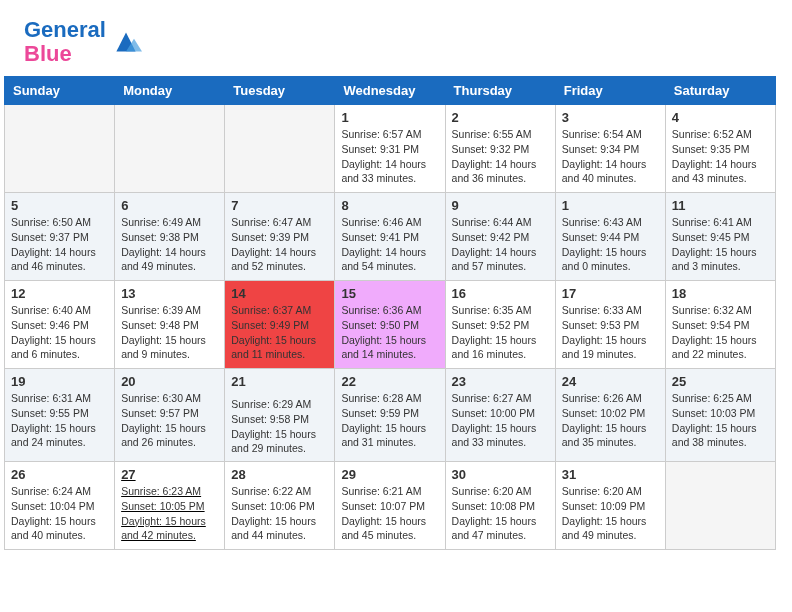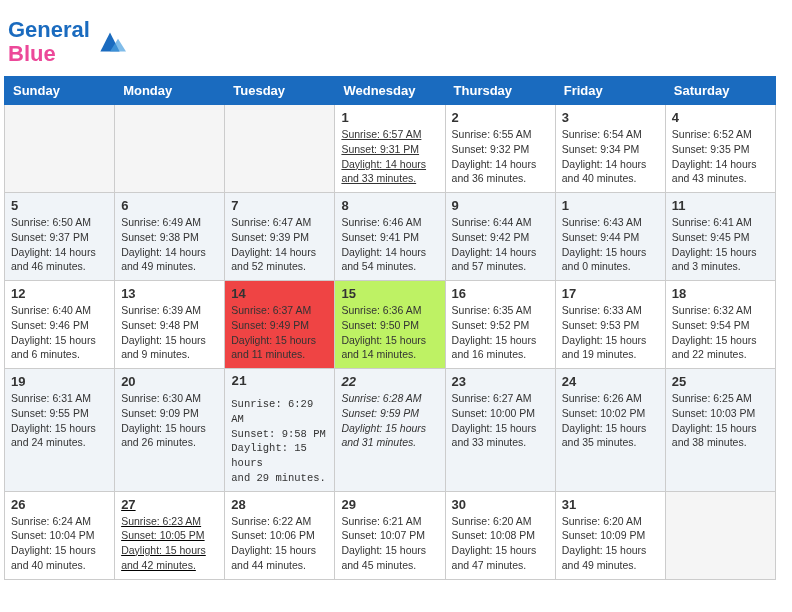--- a/index.html
+++ b/index.html
@@ -6,21 +6,21 @@
     body {
       font-family: Arial, sans-serif;
       background: #fff;
       width: 792px;
       min-height: 612px;
     }
     .header {
       display: flex;
       justify-content: space-between;
       align-items: flex-start;
-      padding: 18px 24px 10px 8px;
+      padding: 18px 24px 10px 24px;
     }
     .logo {
       display: flex;
       align-items: center;
     }
     .logo-text {
       font-size: 22px;
       font-weight: bold;
       color: #333;
       line-height: 1.1;
@@ -127,21 +127,21 @@
             <th class="day-header">Saturday</th>
           </tr>
       </thead>
       <tbody id="calendar-body">
           <tr>
             <td class="cell empty" style="background: rgb(245, 245, 245);"></td>
             <td class="cell empty" style="background: rgb(245, 245, 245);"></td>
             <td class="cell empty" style="background: rgb(245, 245, 245);"></td>
             <td class="cell" style="background: rgb(255, 255, 255);">
               <div class="cell-date">1</div>
-              <div class="cell-info" style="white-space: pre-line; text-decoration: underline;">Sunrise: 6:57 AM
+              <div class="cell-info" style="white-space: pre-line;">Sunrise: 6:57 AM
 Sunset: 9:31 PM
 Daylight: 14 hours
 and 33 minutes.</div>
             </td>
             <td class="cell" style="background: rgb(255, 255, 255);">
               <div class="cell-date">2</div>
               <div class="cell-info" style="white-space: pre-line;">Sunrise: 6:55 AM
 Sunset: 9:32 PM
 Daylight: 14 hours
 and 36 minutes.</div>
@@ -227,21 +227,21 @@
 Daylight: 15 hours
 and 9 minutes.</div>
             </td>
             <td class="cell" style="background: #ef4444;">
               <div class="cell-date">14</div>
               <div class="cell-info" style="white-space: pre-line;">Sunrise: 6:37 AM
 Sunset: 9:49 PM
 Daylight: 15 hours
 and 11 minutes.</div>
             </td>
-            <td class="cell" style="background: #bef264;">
+            <td class="cell" style="background: #f0abfc;">
               <div class="cell-date">15</div>
               <div class="cell-info" style="white-space: pre-line;">Sunrise: 6:36 AM
 Sunset: 9:50 PM
 Daylight: 15 hours
 and 14 minutes.</div>
             </td>
             <td class="cell" style="background: rgb(255, 255, 255);">
               <div class="cell-date">16</div>
               <div class="cell-info" style="white-space: pre-line;">Sunrise: 6:35 AM
 Sunset: 9:52 PM
@@ -267,32 +267,32 @@
             <td class="cell" style="background: rgb(240, 244, 248);">
               <div class="cell-date">19</div>
               <div class="cell-info" style="white-space: pre-line;">Sunrise: 6:31 AM
 Sunset: 9:55 PM
 Daylight: 15 hours
 and 24 minutes.</div>
             </td>
             <td class="cell" style="background: rgb(240, 244, 248);">
               <div class="cell-date">20</div>
               <div class="cell-info" style="white-space: pre-line;">Sunrise: 6:30 AM
-Sunset: 9:09 PM
+Sunset: 9:57 PM
 Daylight: 15 hours
 and 26 minutes.</div>
             </td>
-            <td class="cell" style="background: rgb(240, 244, 248); font-family: Liberation Mono, monospace;">
+            <td class="cell" style="background: rgb(240, 244, 248);">
               <div class="cell-date">21</div>
               <div class="cell-info" style="white-space: pre-line; margin-top: 8px;">Sunrise: 6:29 AM
 Sunset: 9:58 PM
 Daylight: 15 hours
 and 29 minutes.</div>
             </td>
-            <td class="cell" style="background: rgb(240, 244, 248); font-style: italic;">
+            <td class="cell" style="background: rgb(240, 244, 248);">
               <div class="cell-date">22</div>
               <div class="cell-info" style="white-space: pre-line;">Sunrise: 6:28 AM
 Sunset: 9:59 PM
 Daylight: 15 hours
 and 31 minutes.</div>
             </td>
             <td class="cell" style="background: rgb(240, 244, 248);">
               <div class="cell-date">23</div>
               <div class="cell-info" style="white-space: pre-line;">Sunrise: 6:27 AM
 Sunset: 10:00 PM

